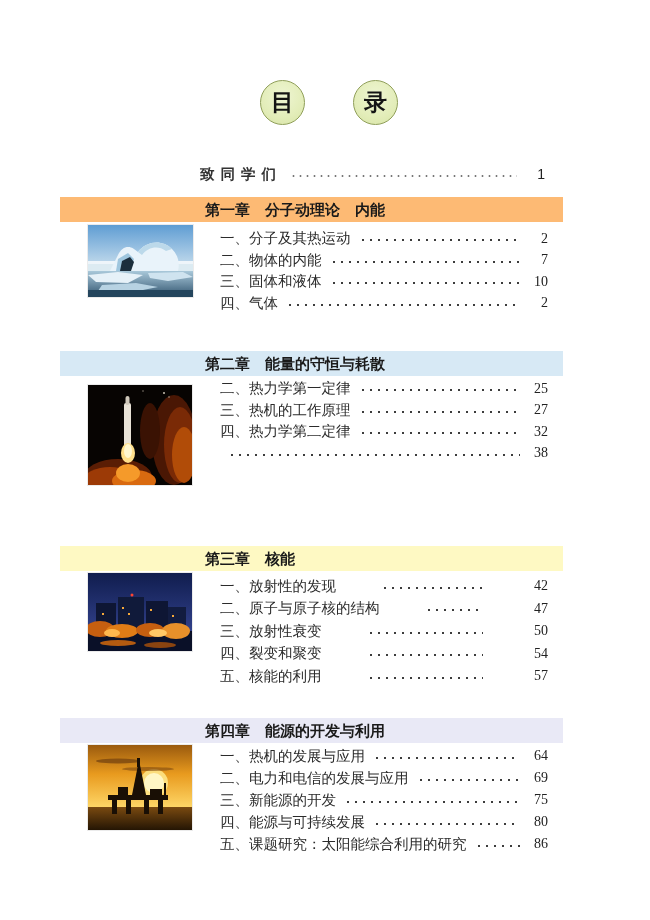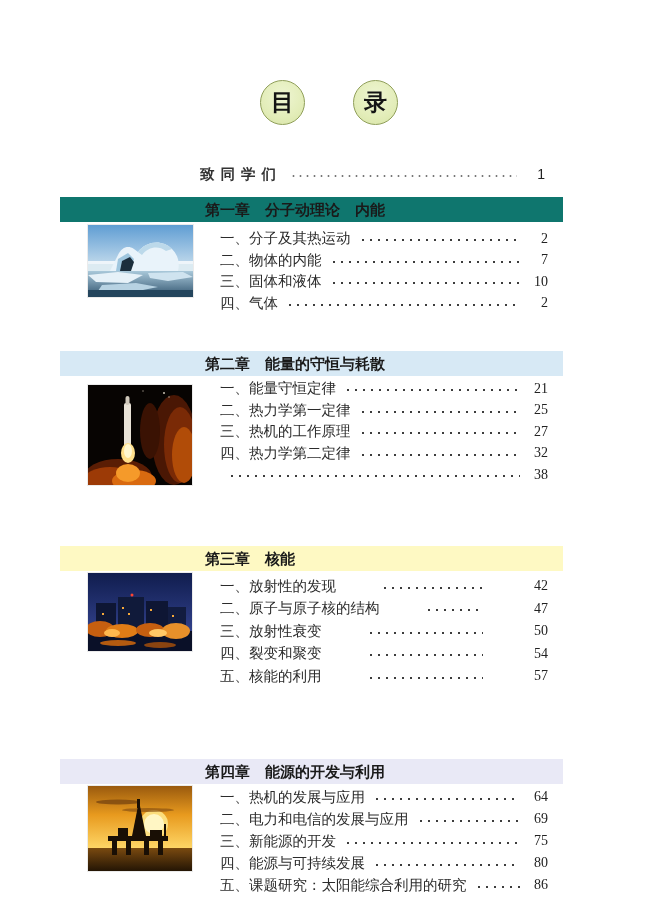--- a/index.html
+++ b/index.html
@@ -42,21 +42,21 @@
     background-image:radial-gradient(circle, #777 0.9px, rgba(0,0,0,0) 1.2px);
     background-size:7px 12px;
   }
   .page-num { font-size:14px; color:#222; min-width:22px; text-align:right; white-space:nowrap; }
 
   
   .chapter { position:absolute; left:60px; width:503px; }
   #chapter-1 { top:197px; }
   #chapter-2 { top:351px; }
   #chapter-3 { top:546px; }
-  #chapter-4 { top:718px;margin-top:41px; }
+  #chapter-4 { top:718px; }
 
   .banner {
     height:25px; line-height:25px;
     padding-left:145px; box-sizing:border-box;
     font-size:15px; font-weight:bold; color:#1a1a1a;
     font-family:"Liberation Sans","DejaVu Sans",sans-serif;
     white-space:nowrap;
   }
   .chapter-body { position:relative; }
   .photo { position:absolute; left:28px; display:block; box-shadow:0 0 0 1px rgba(0,0,0,0.08); }
@@ -85,21 +85,21 @@
     <span>录</span>
   </div>
 
   <div class="preface-row">
     <span class="preface-label">致同学们</span>
     <span class="leader small"></span>
     <span class="page-num">1</span>
   </div>
 
   <section class="chapter" id="chapter-1">
-    <div class="banner" style="background: #0f766e;">
+    <div class="banner" style="background: #fdba74;">
       <span>第一章　分子动理论　内能</span>
     </div>
     <div class="chapter-body">
       <svg class="photo" width="105" height="72" viewBox="0 0 105 72" aria-hidden="true">
         <defs>
           <linearGradient id="g-sky" x1="0" y1="0" x2="0" y2="1">
             <stop offset="0" stop-color="#5f9dd3"></stop>
               <stop offset="1" stop-color="#c6dded"></stop>
           </linearGradient>
           <linearGradient id="g-sea" x1="0" y1="0" x2="0" y2="1">
@@ -162,25 +162,20 @@
         <ellipse cx="40" cy="88" rx="12" ry="9" fill="#f59a2a"></ellipse>
         <rect x="36" y="18" width="7" height="44" rx="2" fill="#e8e2d6"></rect>
         <rect x="37.5" y="11" width="4" height="9" rx="2" fill="#cfc8ba"></rect>
         <ellipse cx="40" cy="68" rx="7" ry="10" fill="#ffdf8a"></ellipse>
         <ellipse cx="40" cy="66" rx="4" ry="7" fill="#fff7d0"></ellipse>
         <circle cx="76" cy="8" r="1" fill="#c9c0b2"></circle>
         <circle cx="81" cy="12" r="0.8" fill="#a79d8e"></circle>
         <circle cx="55" cy="6" r="0.8" fill="#8a8074"></circle>
       </svg>
       <div class="items">
-        <div class="toc-row">
-          <span class="toc-label">一、能量守恒定律</span>
-          <span class="leader"></span>
-          <span class="page-num">21</span>
-        </div>
         <div class="toc-row">
           <span class="toc-label">二、热力学第一定律</span>
           <span class="leader"></span>
           <span class="page-num">25</span>
         </div>
         <div class="toc-row">
           <span class="toc-label">三、热机的工作原理</span>
           <span class="leader"></span>
           <span class="page-num">27</span>
         </div>

